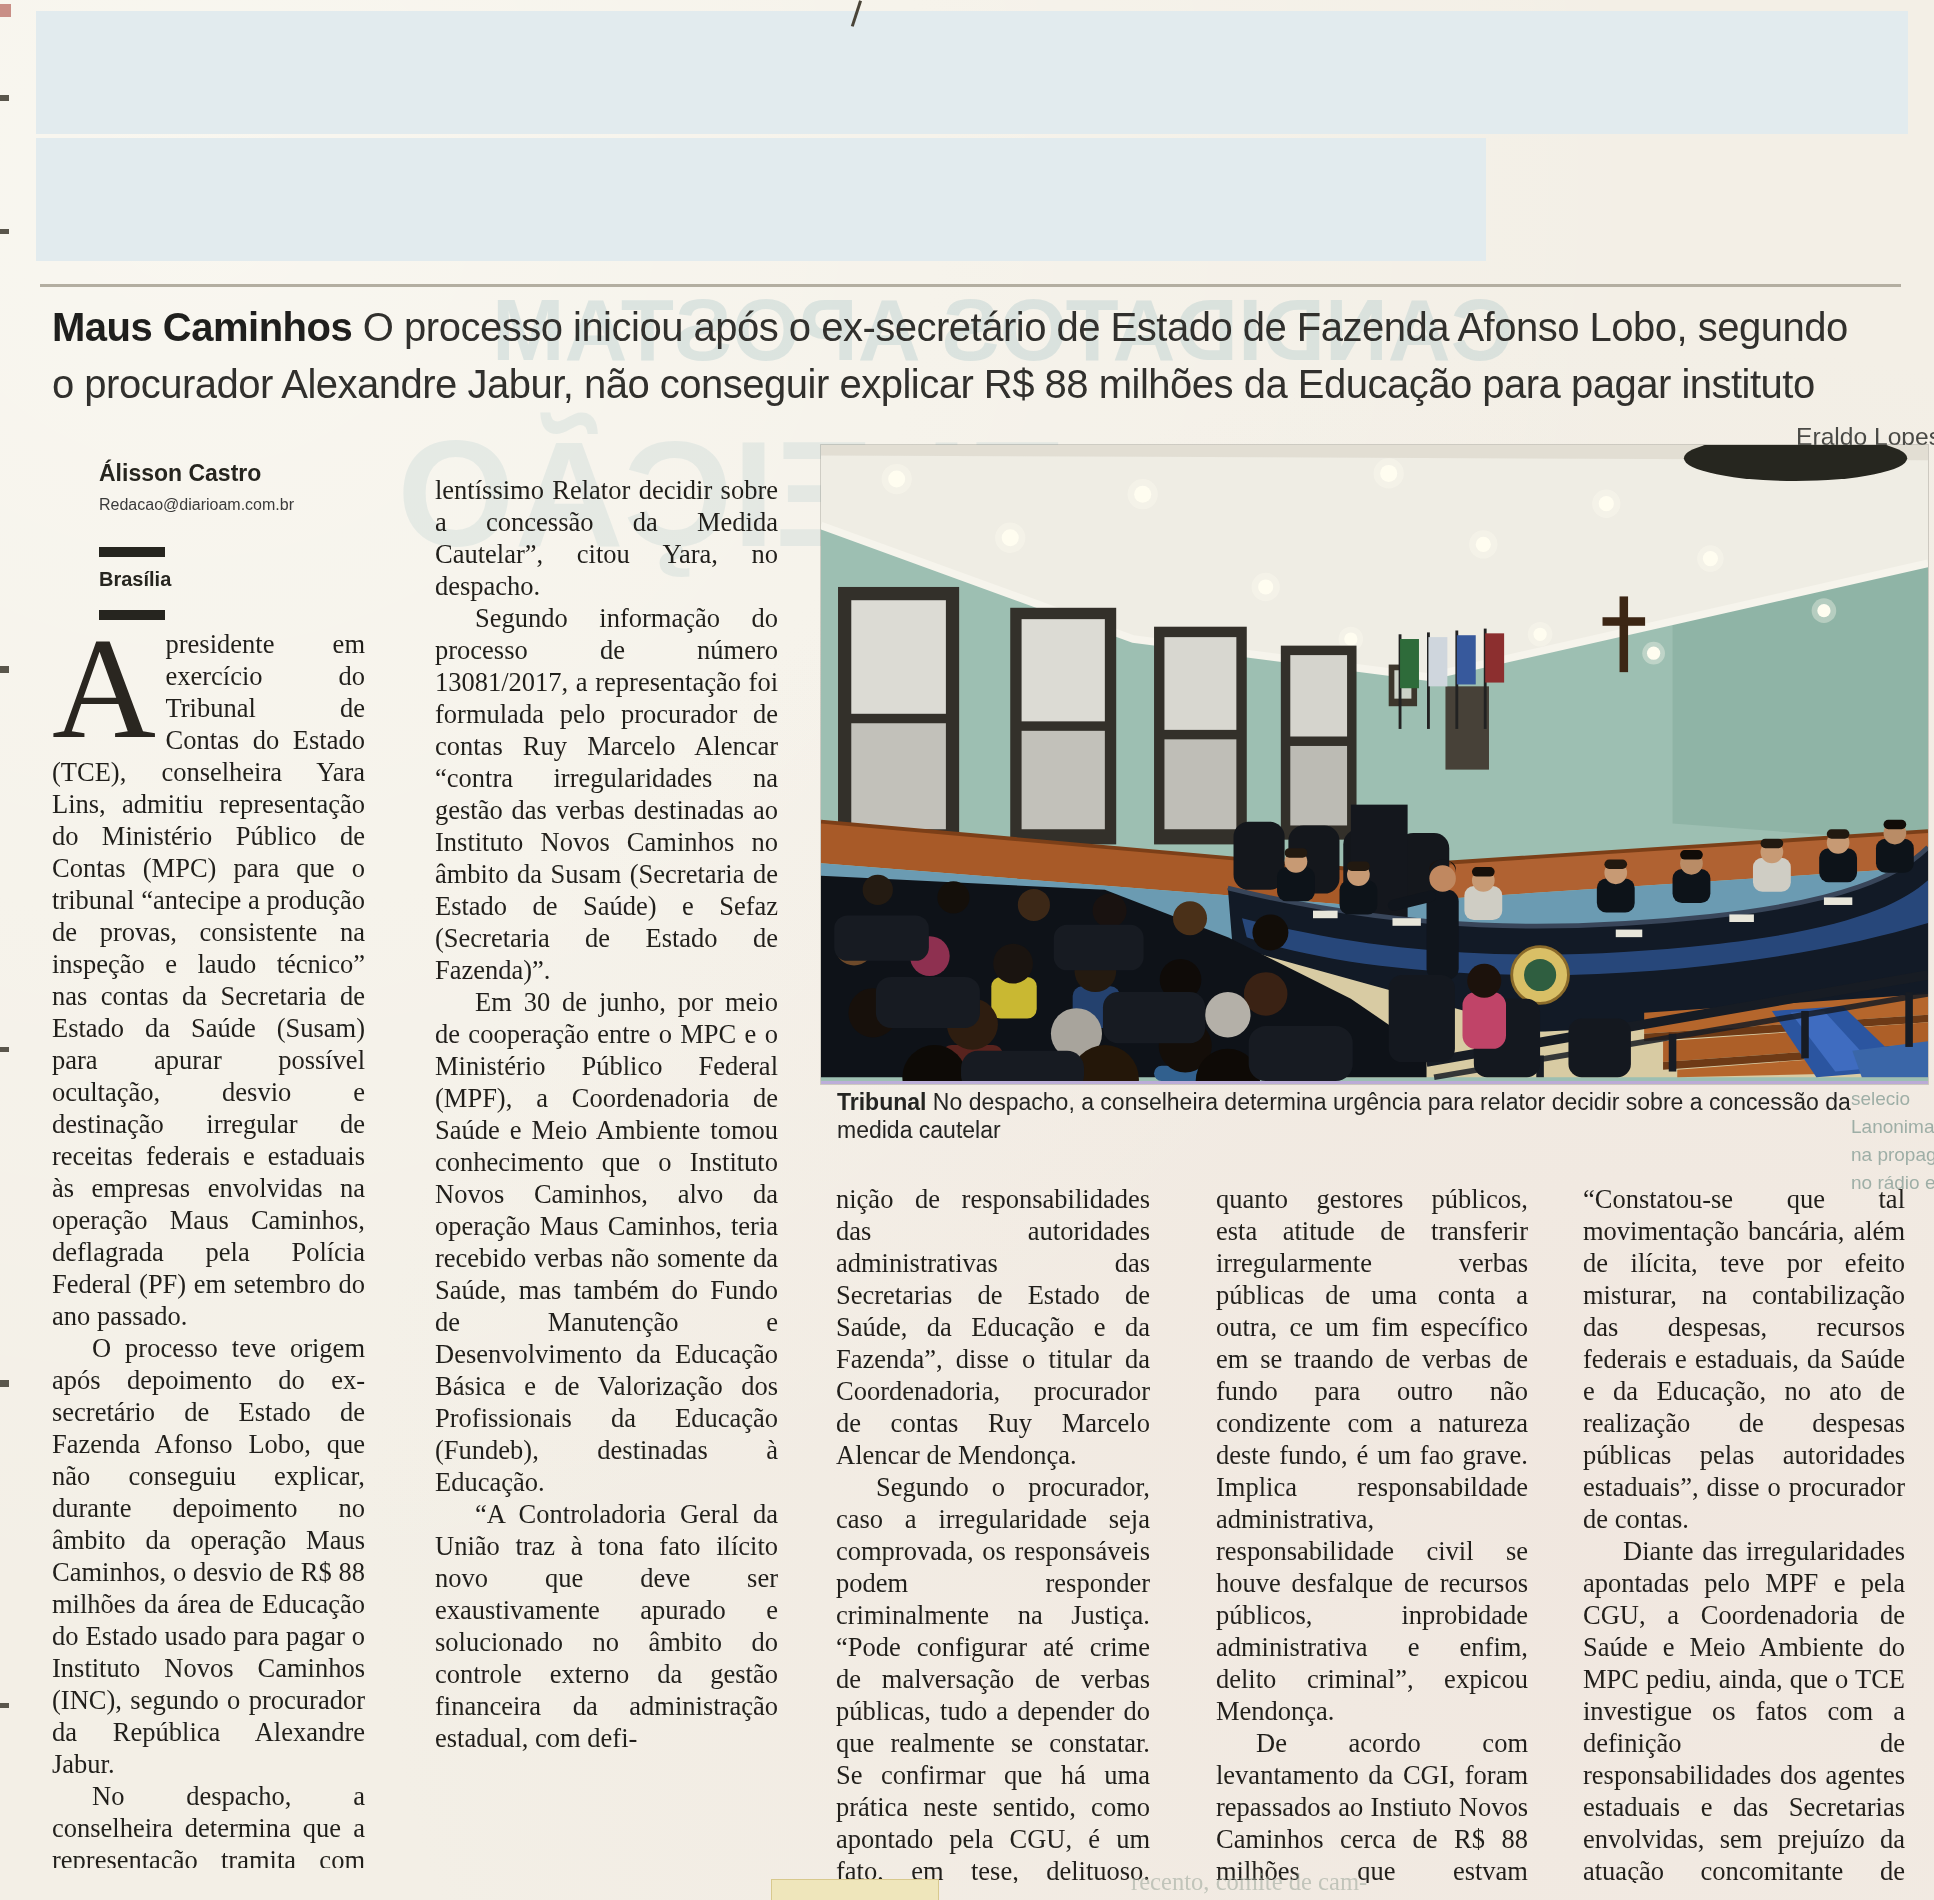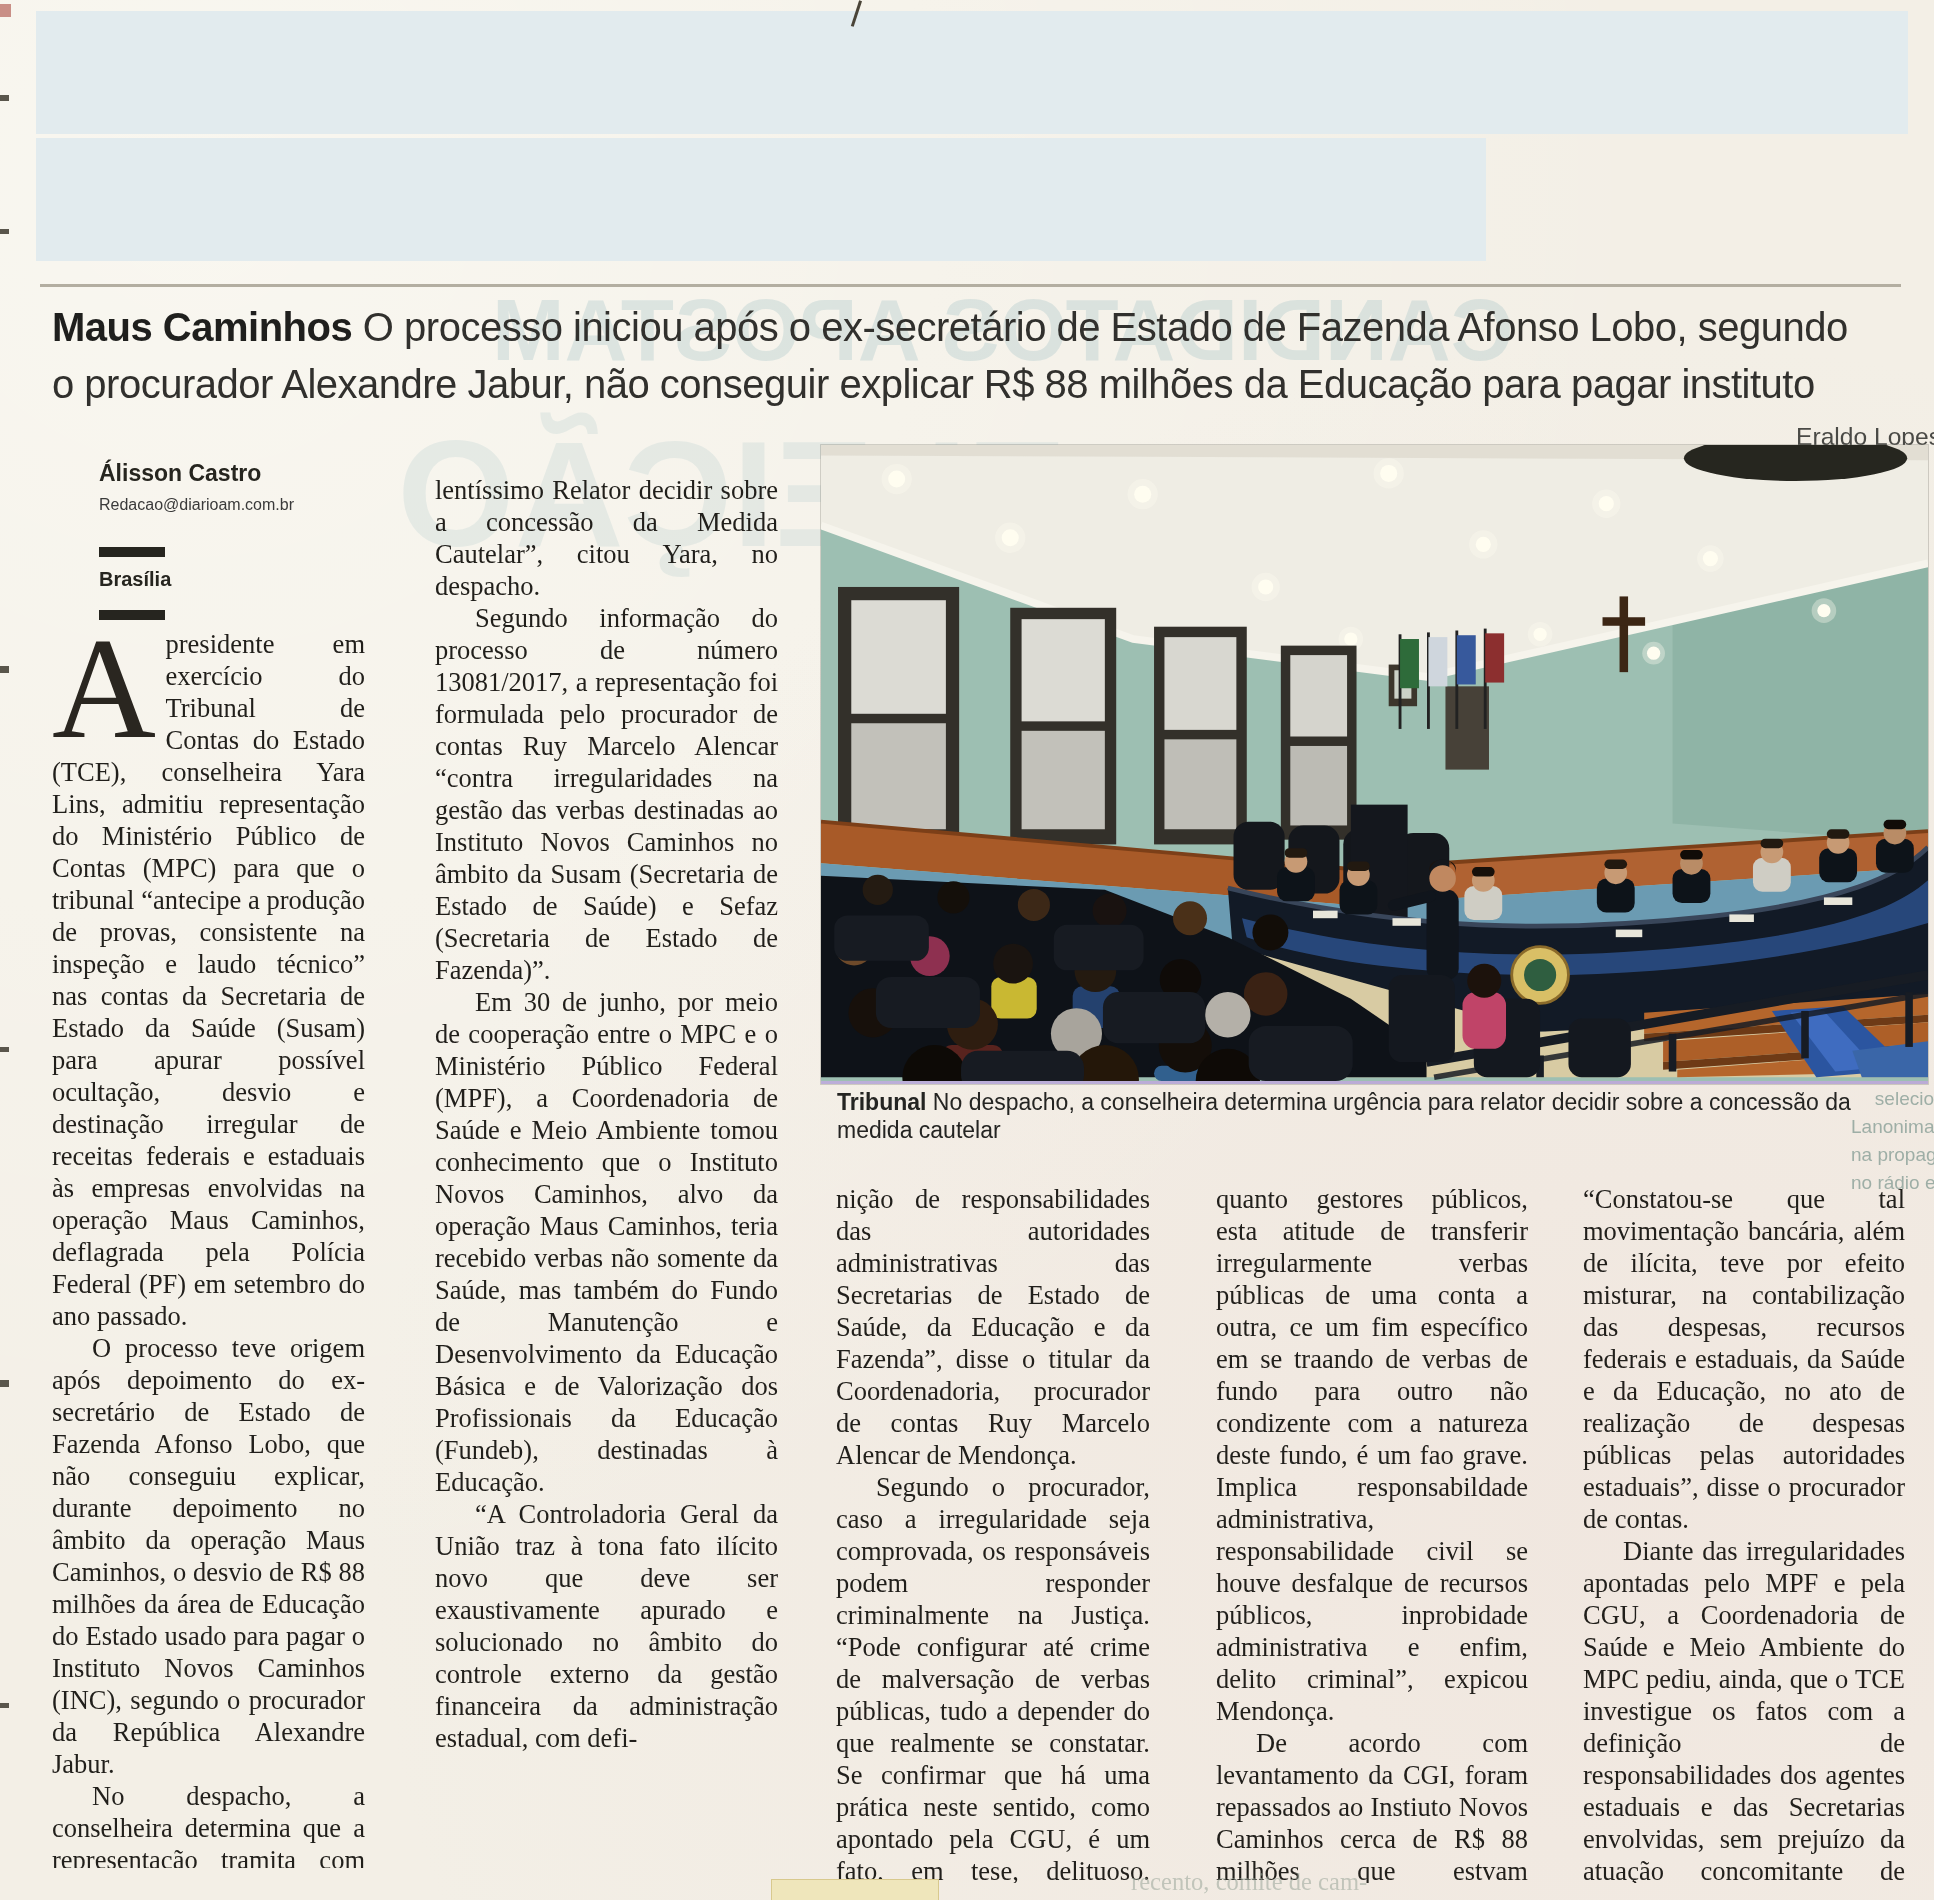--- a/index.html
+++ b/index.html
@@ -51,21 +51,21 @@
     border-bottom:3.8px solid rgba(120,95,200,.45);box-shadow:0 0 0 0.9px rgba(120,120,110,.35);}
   #photo svg{display:block;width:100%;height:100%;}
   #credit{position:absolute;left:1609px;top:409px;width:318px;margin:14px;text-align:right;
     font:24.6px "Liberation Sans",sans-serif;color:#4a4a46;}
   #caption{position:absolute;left:837px;top:1088px;width:1069px;margin:0;
     font:23px/28px "Liberation Sans",sans-serif;color:#242422;}
   #caption b{font-weight:700;}
   
   #margin-frag{position:absolute;left:1851px;top:1085px;width:83px;height:189px;overflow:hidden;
     font:19px/28px "Liberation Sans",sans-serif;color:#8aa098;opacity:.8;}
-  #margin-frag .para{text-indent:0;white-space:nowrap;text-align:right;}
+  #margin-frag .para{text-indent:0;white-space:nowrap;}
   .frag{position:absolute;font:24.6px "Liberation Serif",serif;color:#9aa69a;}
   #frag-bottom1{left:1131px;top:1843px;opacity:.55;}
   #frag-bottom2{left:1476px;top:1870px;opacity:.35;}
   #ad-box{position:absolute;left:771px;top:1879px;width:166px;height:21px;
     background:#efe6bb;border:0.9px solid #d8c98e;}
   .regmark{position:absolute;left:0;width:8.5px;background:#5a564c;}
   #rm1{top:95px;height:5.7px;} #rm2{top:229px;height:4.7px;} #rm3{top:666px;height:6.6px;}
   #rm4{top:1047px;height:4.7px;} #rm5{top:1380px;height:6.6px;} #rm6{top:1703px;height:4.7px;}
   #corner-mark{position:absolute;left:0;top:3.8px;width:11.4px;height:13.2px;background:#b5645a;opacity:.7;}
   #hair-mark{position:absolute;left:855px;top:0;width:2.8px;height:26.5px;background:#4a4438;

